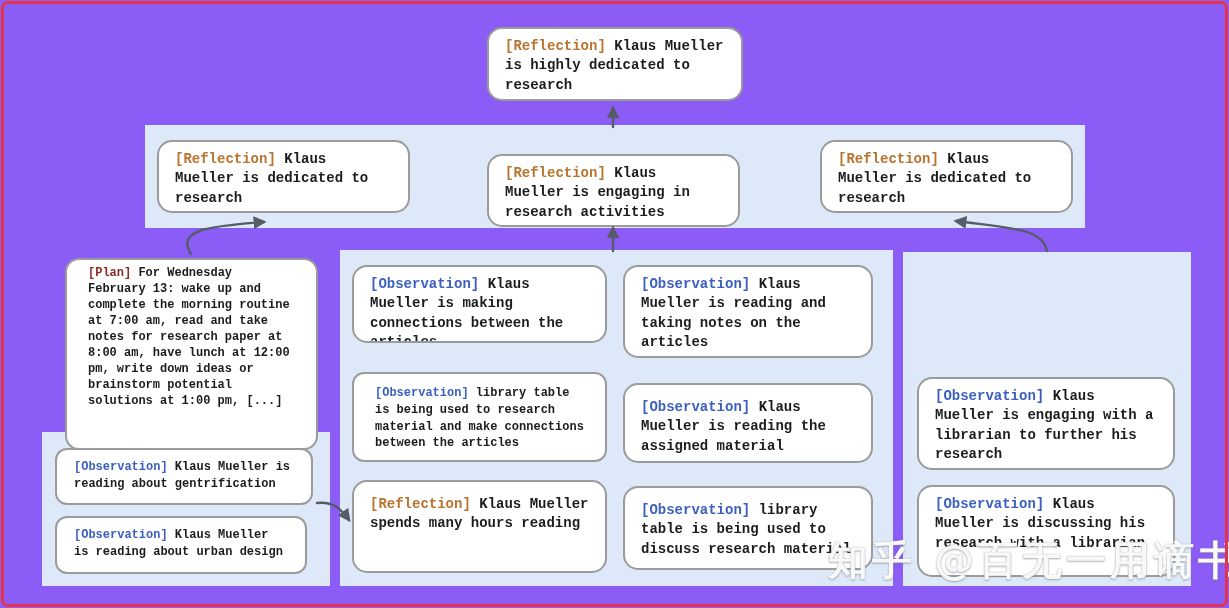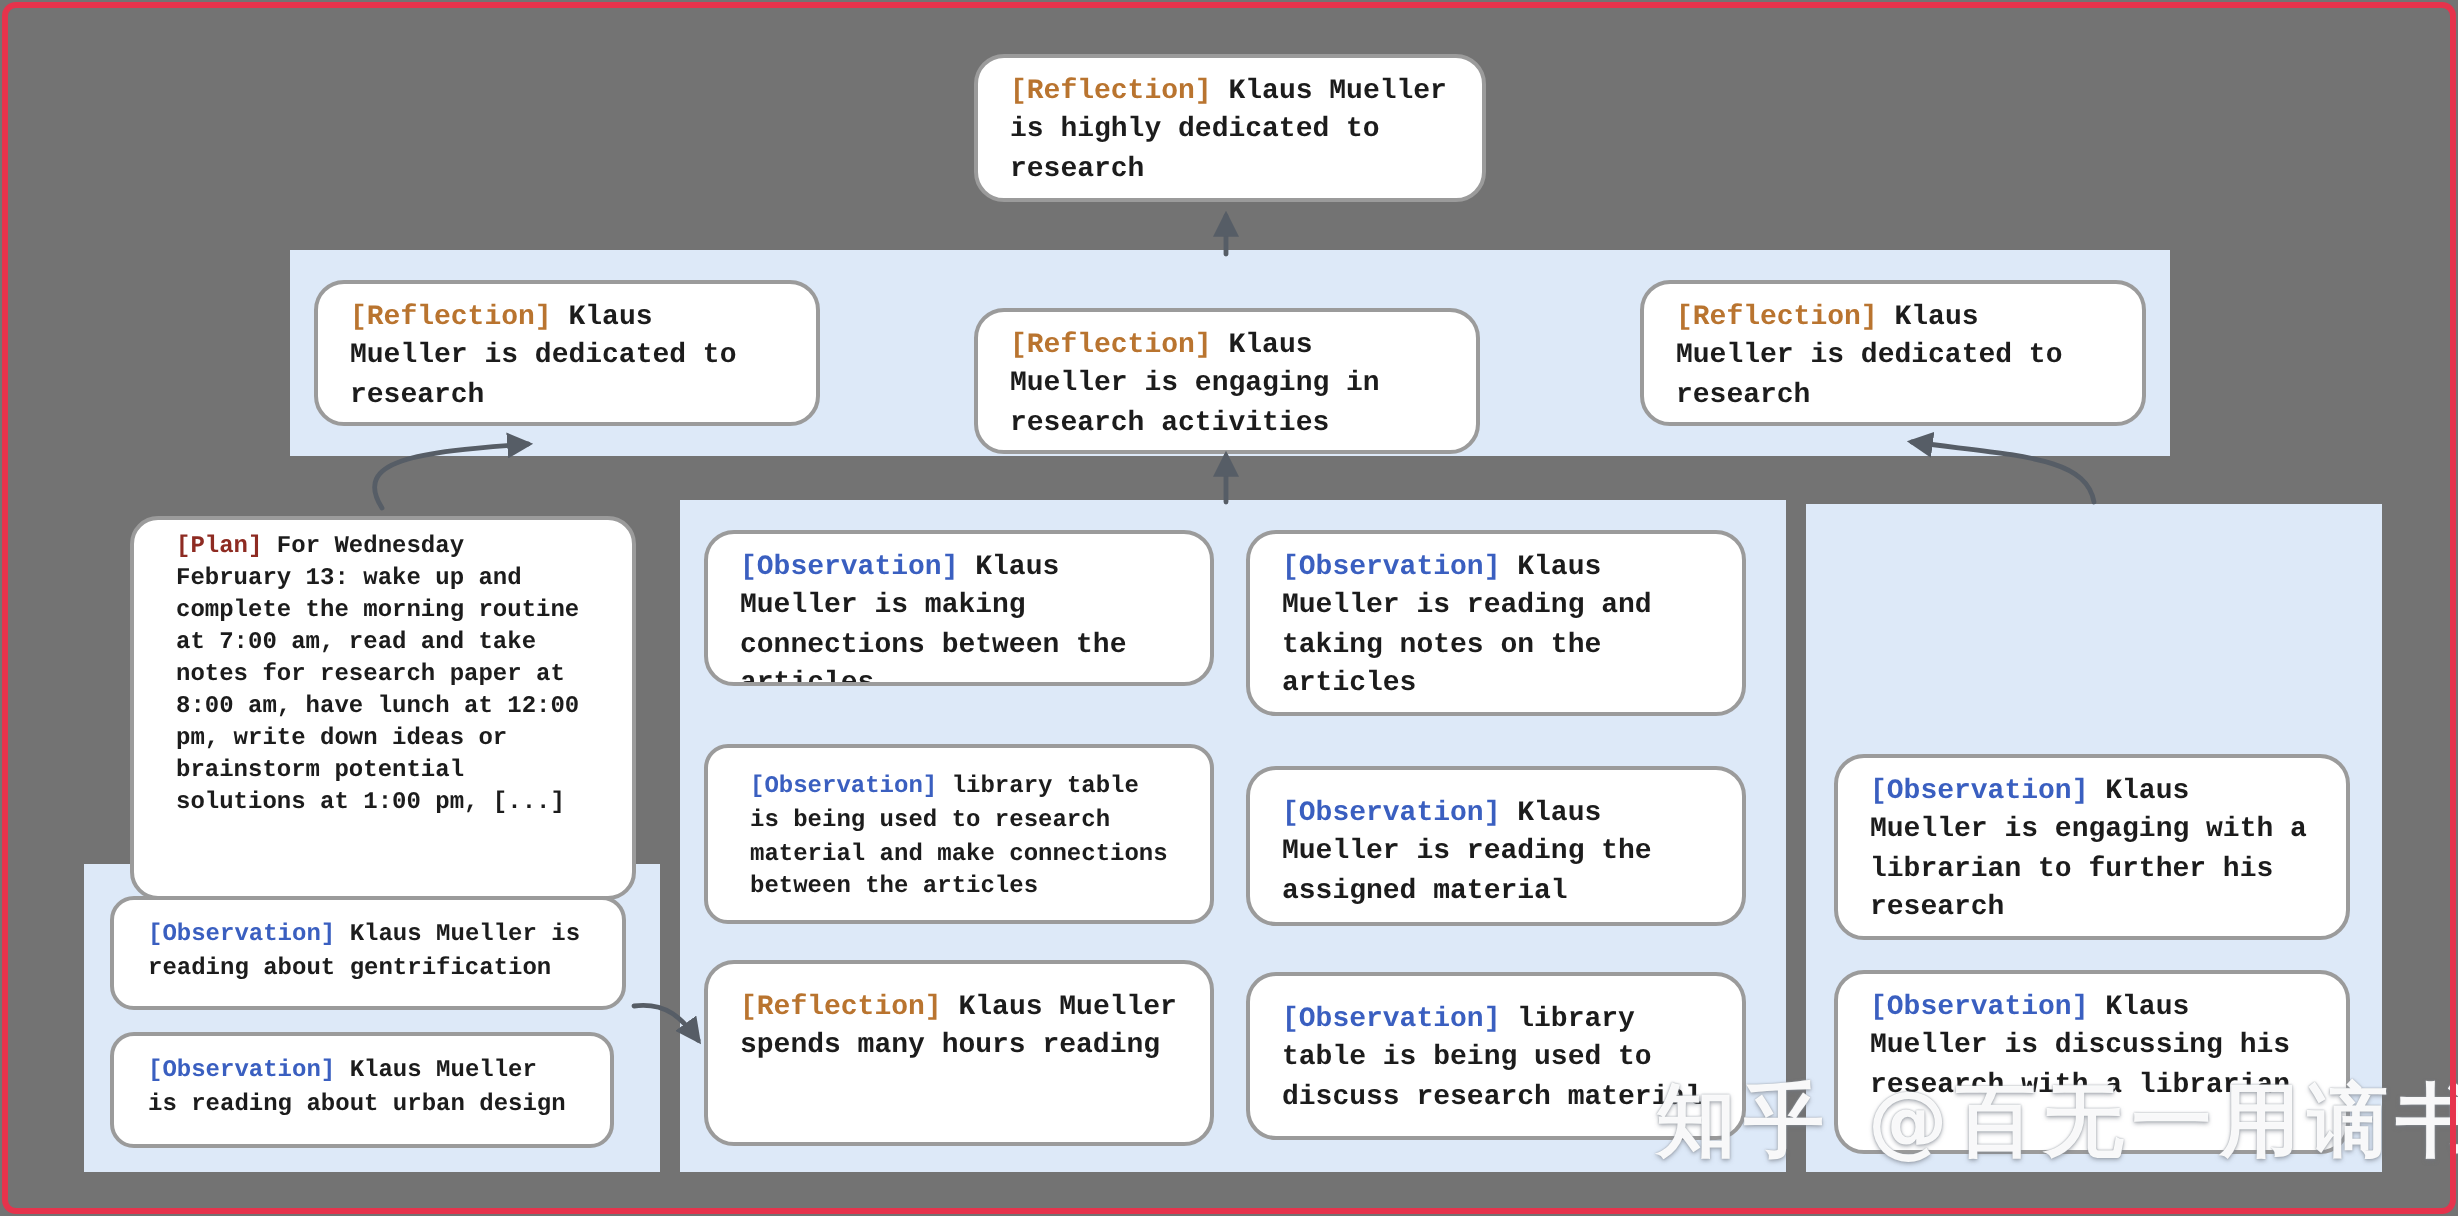--- a/index.html
+++ b/index.html
@@ -1,17 +1,17 @@
 <!DOCTYPE html>
 <html><head>
 <meta charset="utf-8">
 <style>
   html,body{margin:0;padding:0;background:#ffffff;}
   #canvas{
-    position:relative;width:1229px;height:608px;background:#737373;
+    position:relative;width:1229px;height:608px;background:#8b5cf6;
     overflow:hidden;font-family:"Liberation Mono",monospace;
   }
   .frame{
     position:absolute;inset:1px;border:3px solid #e6334c;border-radius:7px;
     pointer-events:none;z-index:50;
   }
   .panel{position:absolute;background:#dde9f8;z-index:1;}
   .node{
     position:absolute;background:#ffffff;border:2px solid #9b9b9b;border-radius:15px;
     padding:8px 16px;box-sizing:border-box;z-index:3;

